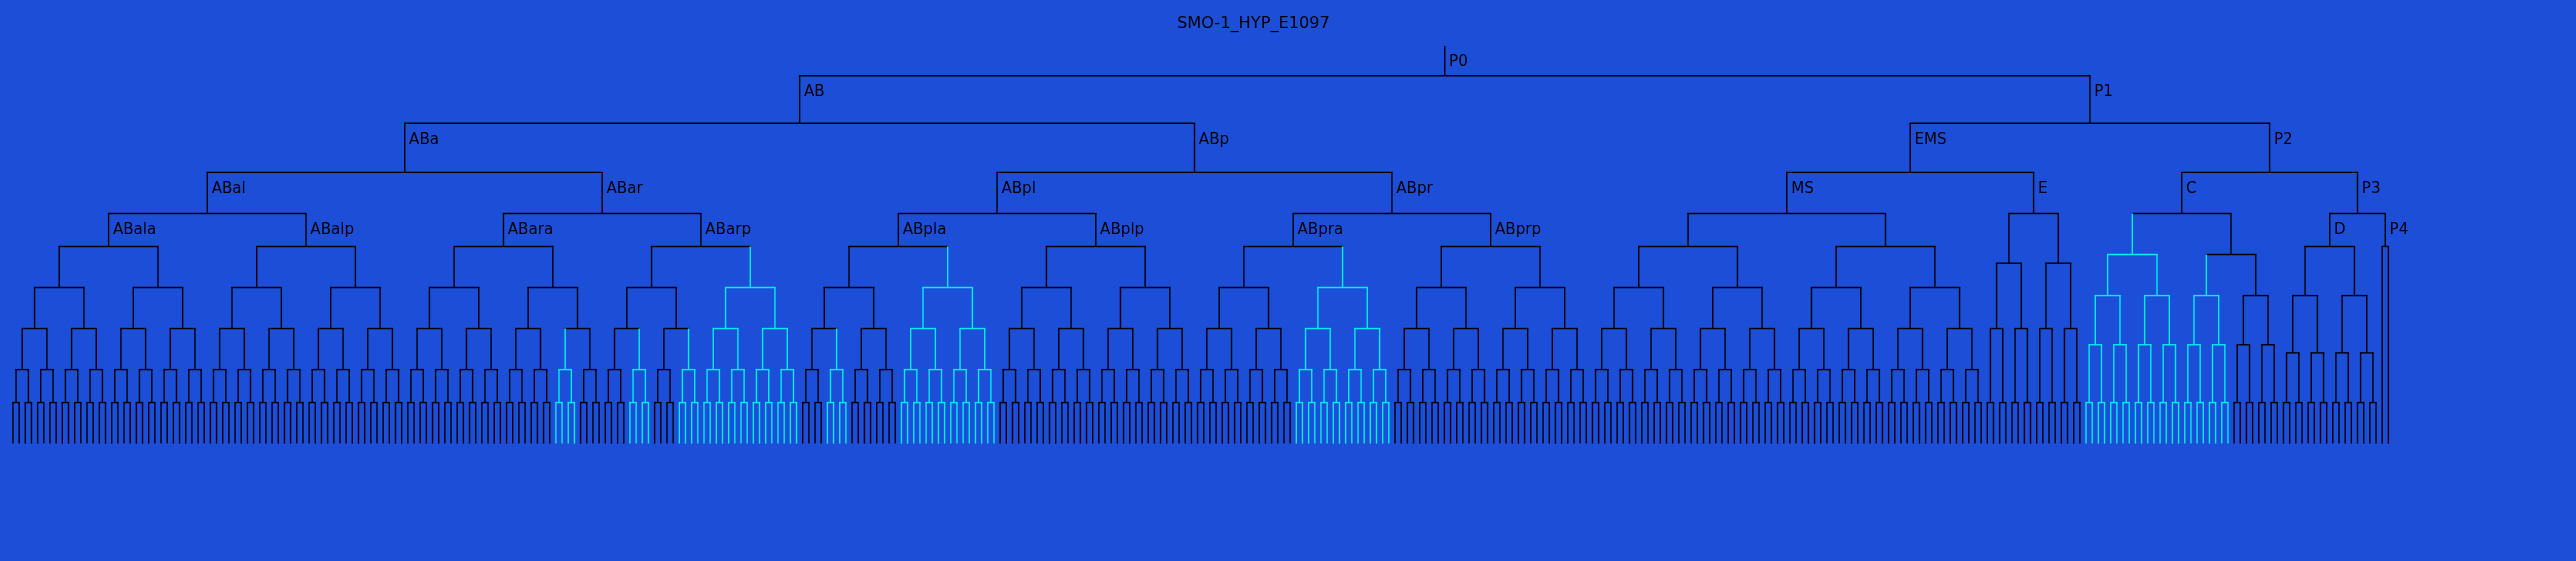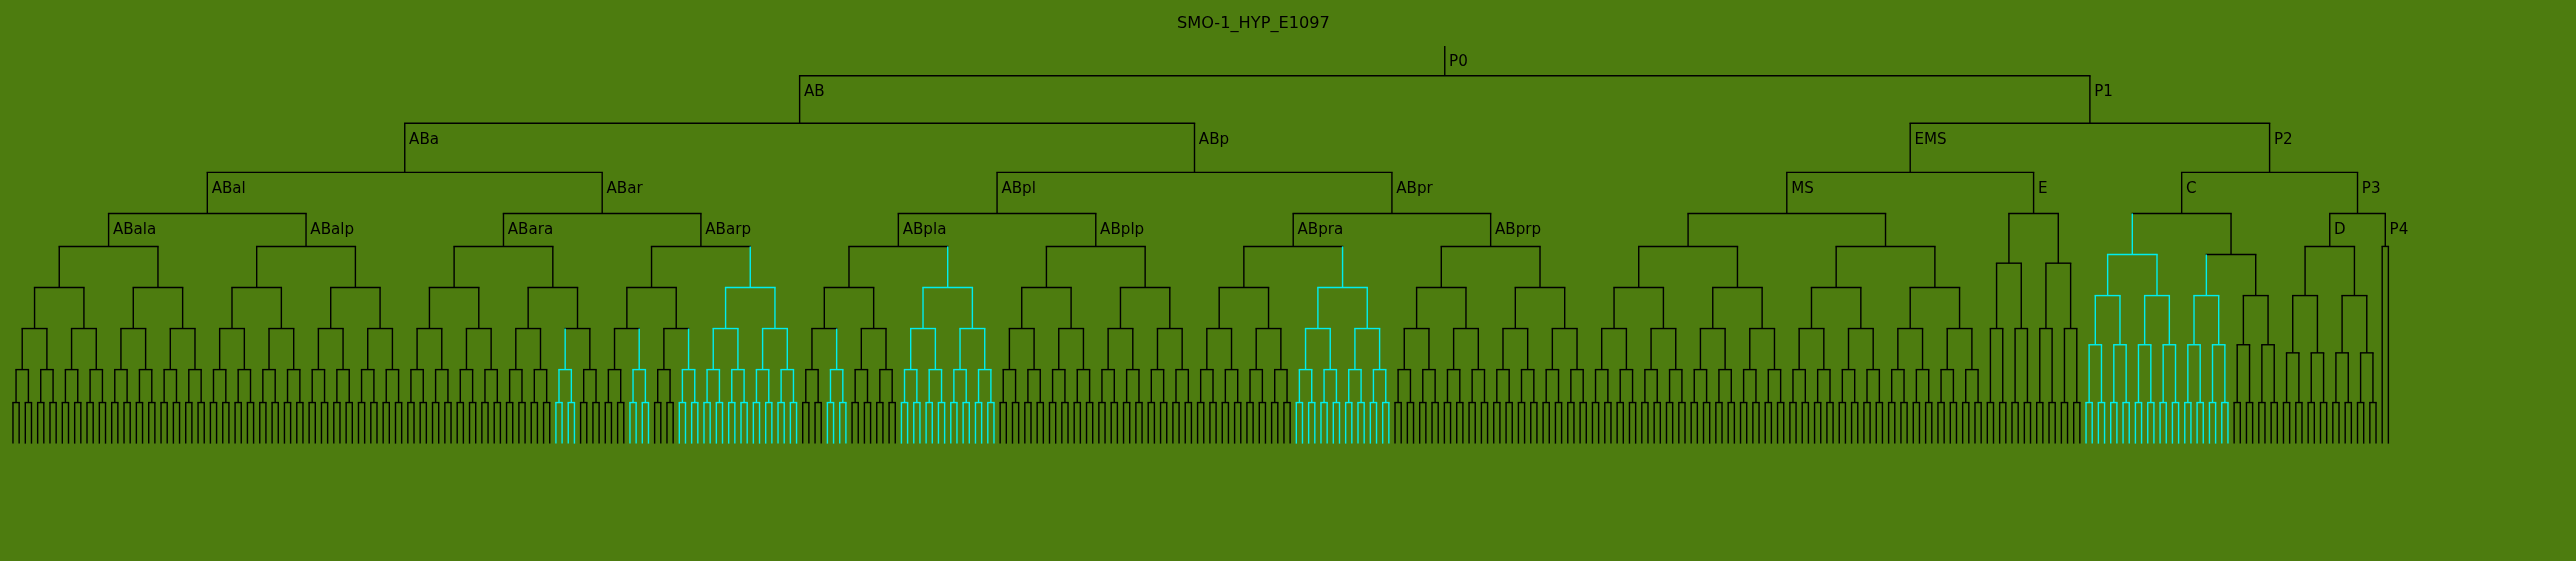--- a/index.html
+++ b/index.html
@@ -4,21 +4,21 @@
 <style>
   html, body {
     margin: 0;
     padding: 0;
     background: #ffffff;
   }
   #stage {
     position: relative;
     width: 2576px;
     height: 562px;
-    background: #4d7c0f;
+    background: #1d4ed8;
     overflow: hidden;
   }
   svg text {
     font-family: "DejaVu Sans", "Liberation Sans", sans-serif;
     fill: #000000;
   }
   .title-text { font-size: 30px; }
   .node-label { font-size: 28px; }
 </style>
 </head>

